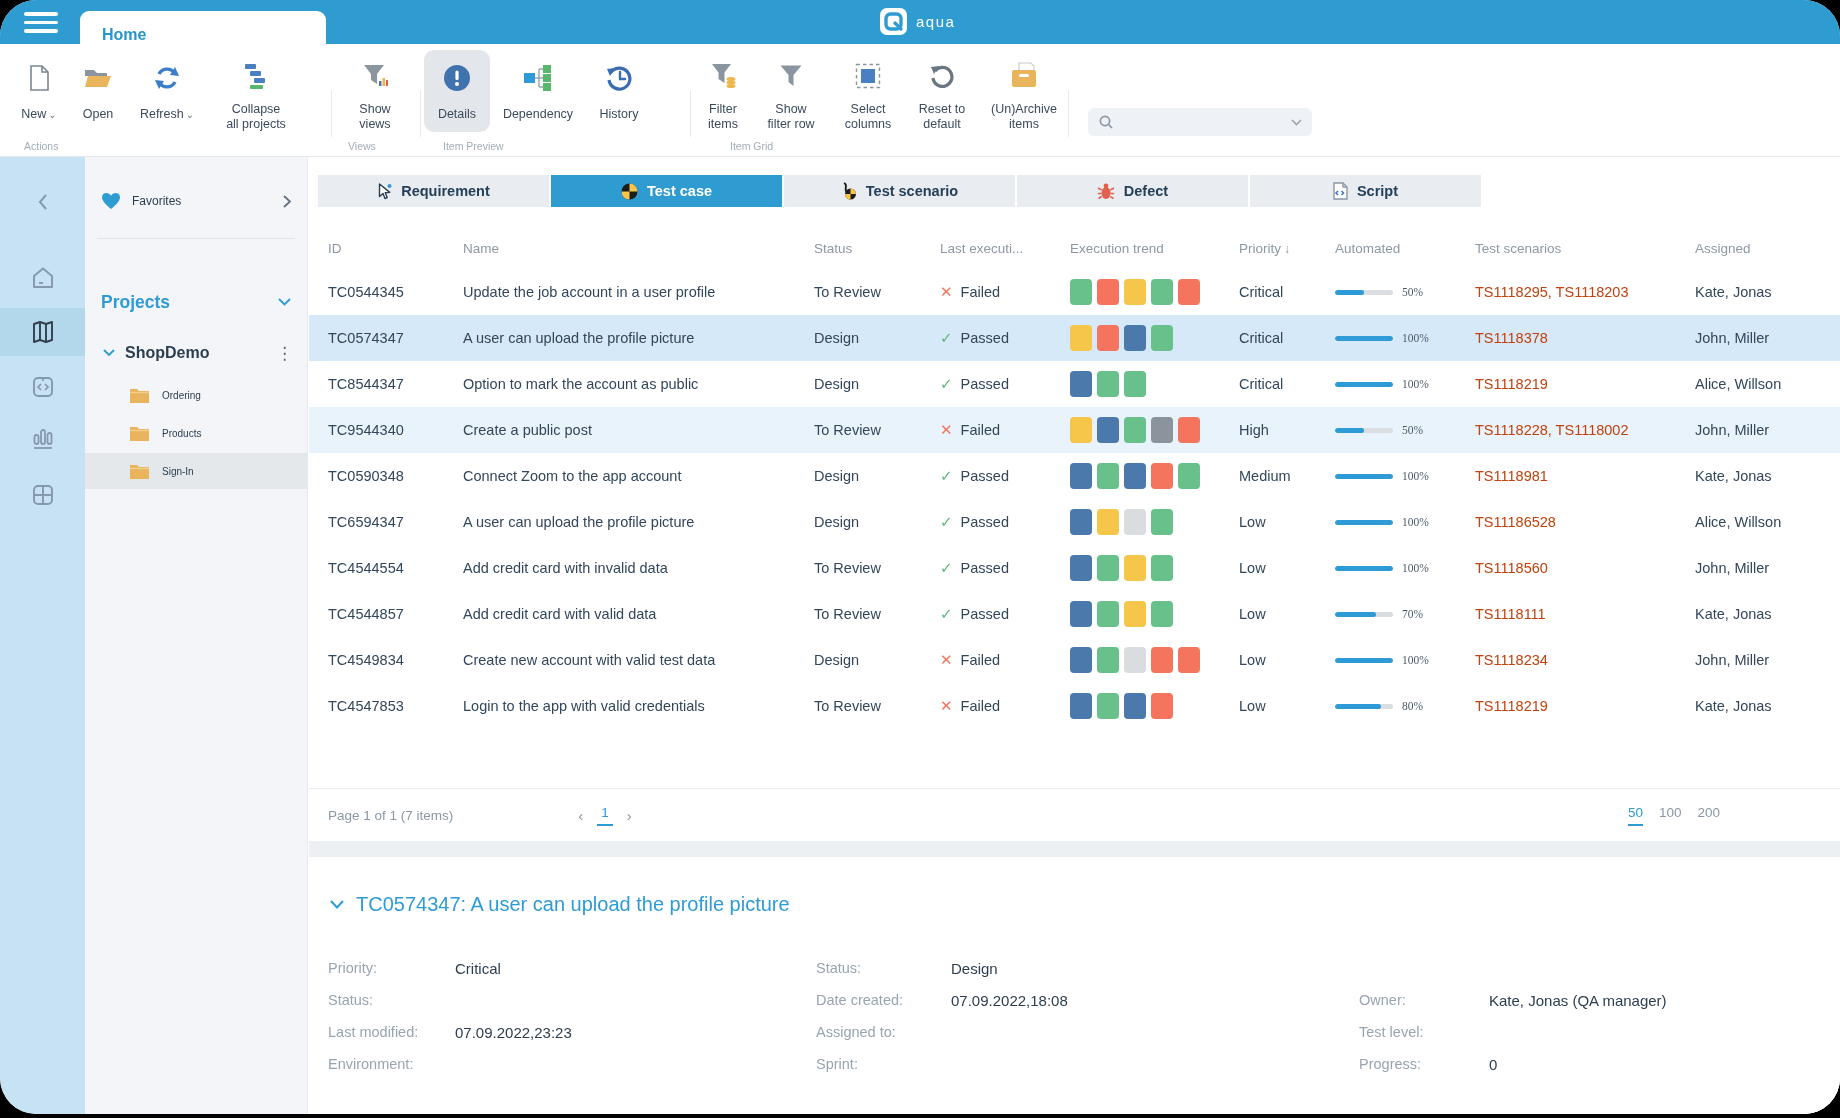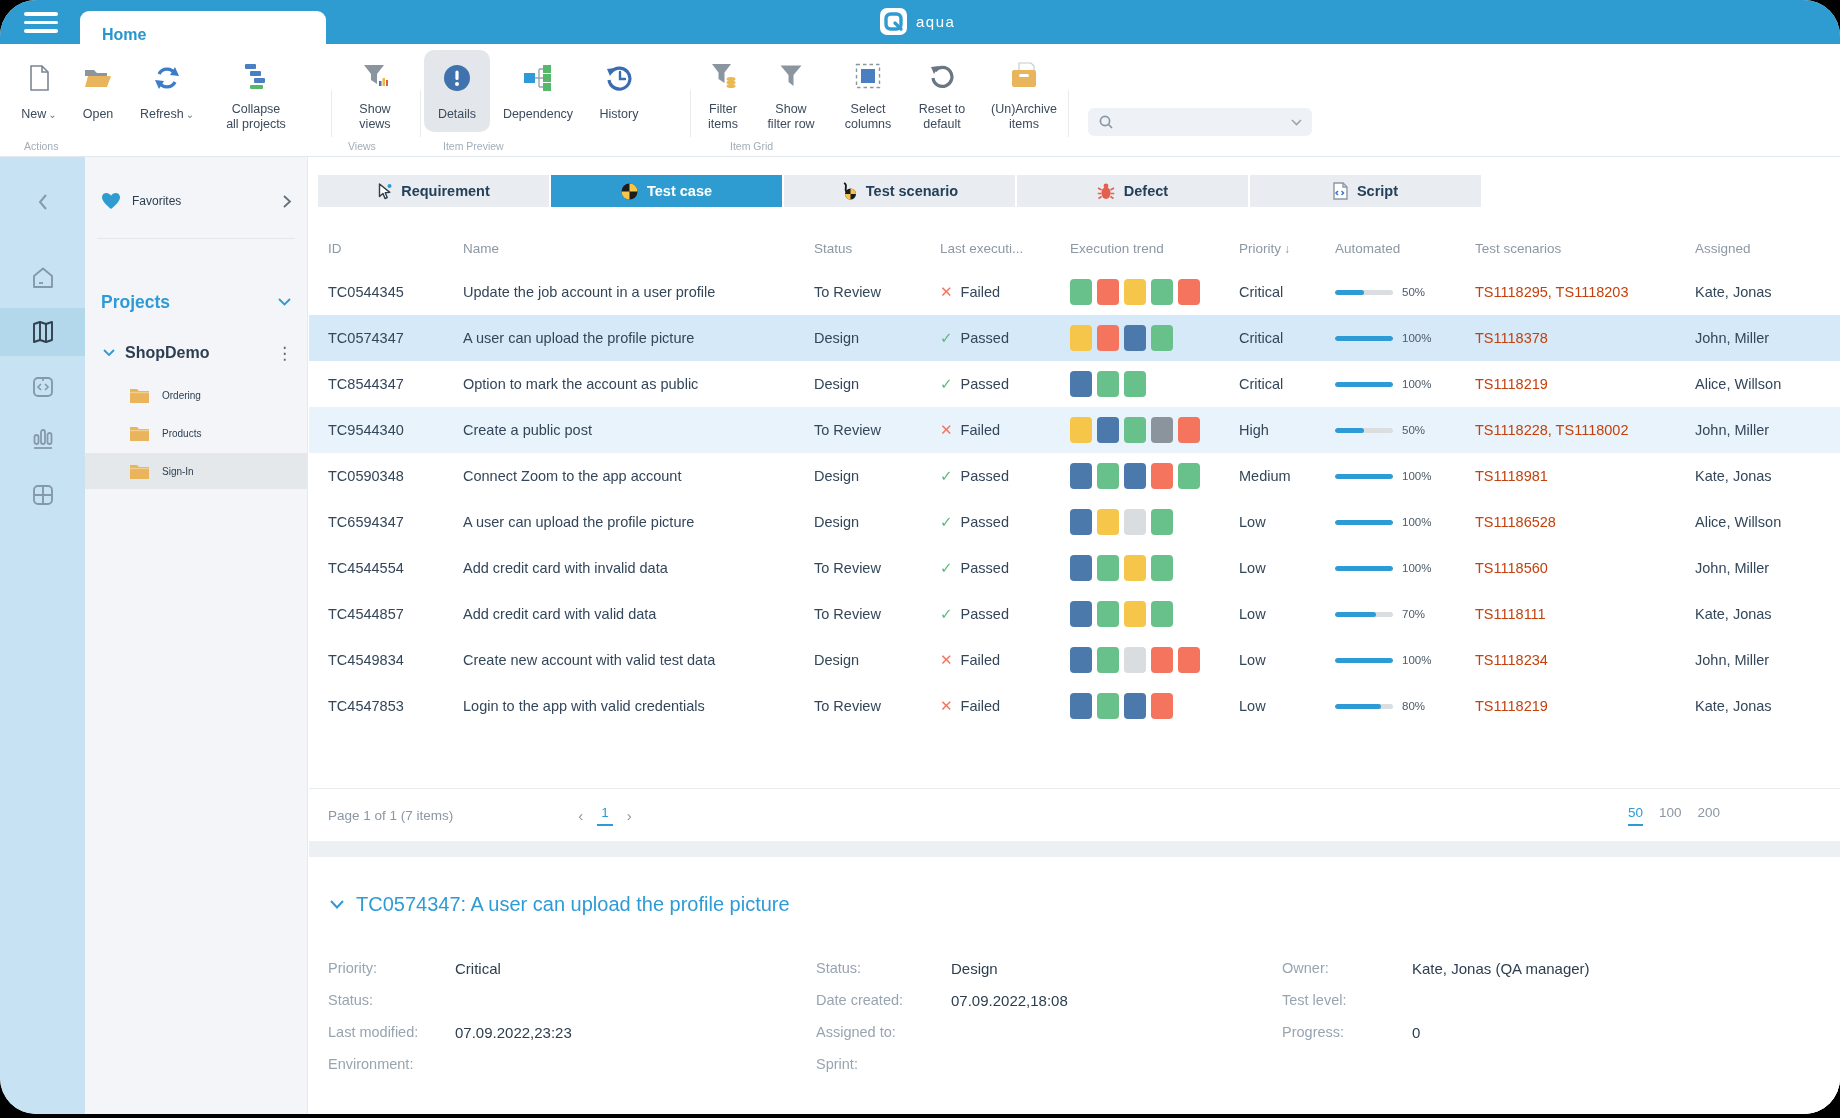--- a/index.html
+++ b/index.html
@@ -71,21 +71,21 @@
   .trow.selected{background:#d6e9f8;}
   .trow.tinted{background:#e9f3fb;}
   .execcell{display:flex;align-items:center;gap:8px;}
   .passmark{color:#5cb87a;font-size:15px;}
   .failmark{color:#f4745e;font-size:15px;font-weight:700;}
   .trendcell{display:flex;gap:5px;}
   .sq{width:22px;height:26px;border-radius:4px;}
   .autocell{display:flex;align-items:center;gap:9px;}
   .bar{width:58px;height:5px;border-radius:3px;background:#dadee1;overflow:hidden;}
   .bar i{display:block;height:100%;background:#2e9bd6;border-radius:3px;}
-  .pct{font-size:11.5px;color:#4c5a68;}
+  .pct{font-size:11.5px;color:#4c5a68;font-family:Liberation Serif, serif;}
   .scen{color:#c2410c;}
   
   .pager{position:absolute;left:0;top:631px;width:100%;height:53px;border-top:1px solid #e8ecef;
     display:flex;align-items:center;font-size:13.5px;color:#8b97a4;}
   .pgsummary{margin-left:19px;}
   .pgnav{display:flex;align-items:center;gap:14px;margin-left:125px;}
   .pgarrow{font-size:15px;cursor:pointer;}
   .pgnum{color:#2e9bd6;border-bottom:2px solid #2e9bd6;padding:0 4px 4px;cursor:pointer;}
   .pgsizes{position:absolute;right:120px;display:flex;gap:16px;}
   .pgsize{cursor:pointer;}
@@ -94,21 +94,21 @@
   
   .detail{position:absolute;left:0;top:700px;width:100%;height:257px;background:#fff;}
   .dtitle{position:absolute;left:21px;top:36px;display:flex;align-items:center;gap:12px;cursor:pointer;}
   .dtitle span{font-size:20px;color:#2e9bd6;font-weight:500;}
   .dcol{position:absolute;top:95px;}
   .dcol .drow{display:flex;height:32px;align-items:center;}
   .dlabel{font-size:14.5px;color:#98a4b0;}
   .dvalue{font-size:15px;color:#2c3e50;}
   .dcol.c1{left:19px;}  .dcol.c1 .dlabel{width:127px;}
   .dcol.c2{left:507px;} .dcol.c2 .dlabel{width:135px;}
-  .dcol.c3{left:973px;}.dcol.c3 .dlabel{width:130px;}
+  .dcol.c3{left:1050px;margin-top:32px;}.dcol.c3 .dlabel{width:130px;}
 </style>
 </head>
 <body>
 
 <div id="window">
 
   <div class="topbar">
     <div class="hamburger">
         <span></span>
         <span></span>

